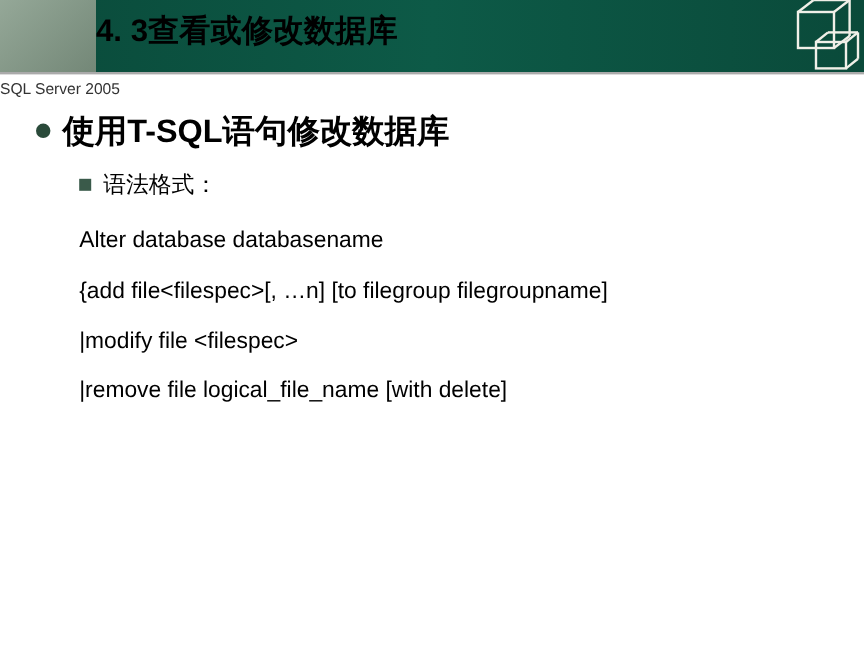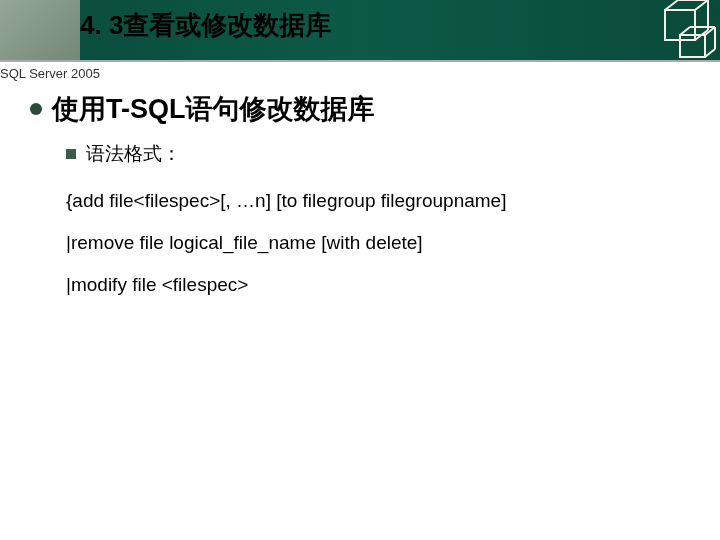--- a/index.html
+++ b/index.html
@@ -130,17 +130,18 @@
   <div class="bullet-row">
     <div class="bullet-circle"></div>
     <div class="bullet-text">使用T-SQL语句修改数据库</div>
   </div>
 
   <div class="sub-bullet-row">
     <div class="bullet-square"></div>
     <div class="sub-bullet-text">语法格式：</div>
   </div>
 
+  <div class="code-line">Alter database databasename</div>
   <div class="code-line">{add file&lt;filespec&gt;[, …n] [to filegroup filegroupname]</div>
+  <div class="code-line">|modify file &lt;filespec&gt;</div>
   <div class="code-line">|remove file logical_file_name [with delete]</div>
-  <div class="code-line">|modify file &lt;filespec&gt;</div>
 
 </div>
 
 </body></html>

